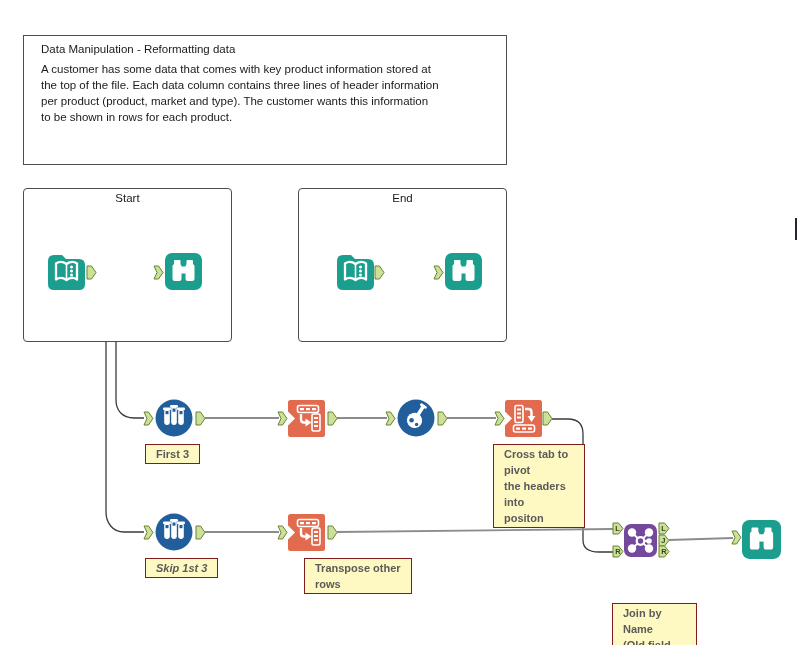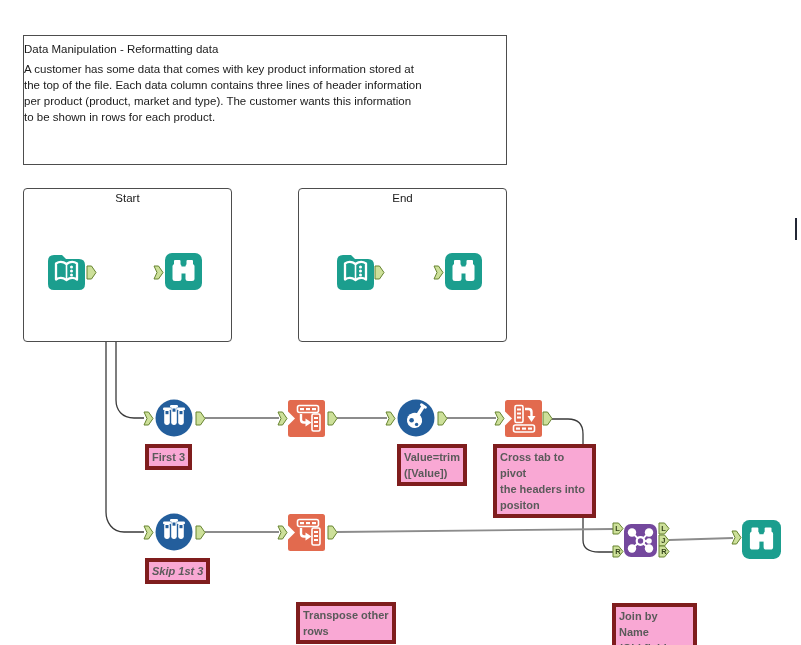--- a/index.html
+++ b/index.html
@@ -5,38 +5,38 @@
   html,body{margin:0;padding:0;background:#fff;}
   #canvas{
     position:relative;width:801px;height:645px;background:#ffffff;overflow:hidden;
     font-family:"Liberation Sans","DejaVu Sans",sans-serif;
   }
   .abs{position:absolute;}
   
   .comment-box{
     left:23px;top:35px;width:484px;height:130px;
     border:1px solid #4d4d4d;background:#fff;box-sizing:border-box;
-    padding:5px 0;color:#1a1a1a;font-size:11.5px;line-height:16px;
+    padding:5px 17px;color:#1a1a1a;font-size:11.5px;line-height:16px;
   }
   .comment-title{white-space:pre-line;}
   .comment-body{white-space:pre-line;margin-top:4px;}
   .tool-container{
     border:1px solid #4d4d4d;border-radius:4px;background:#fff;box-sizing:border-box;
   }
   .container-label{
     position:absolute;top:3px;left:0;width:100%;text-align:center;
     font-size:11.5px;color:#1a1a1a;
   }
   
   .tool{position:absolute;}
   .tool svg{display:block;}
   
   .annotation{
-    position:absolute;background:#f9a8d4;border:4px solid #7f1d1d;box-sizing:border-box;
-    padding:1px 3px;font-size:11px;font-weight:bold;color:#5a5a5a;
+    position:absolute;background:#fef9c3;border:1px solid #7f1d1d;box-sizing:border-box;
+    padding:1px 10px;font-size:11px;font-weight:bold;color:#5a5a5a;
     line-height:16px;white-space:pre-line;
   }
   
   .anchor{position:absolute;overflow:visible;}
   .anchor polygon{fill:#cde09a;stroke:#66832f;stroke-width:1;}
   .anchor text{fill:#33431a;font-size:7.5px;font-weight:bold;font-family:"Liberation Sans",sans-serif;}
   
   #wires{position:absolute;left:0;top:0;z-index:0;}
   .wire{fill:none;stroke:#8c8c8c;stroke-width:1.8;}
   .wire-dark{fill:none;stroke:#3a3a3a;stroke-width:1.3;}
@@ -193,22 +193,20 @@
         <rect x="17.2" y="5.5" width="3.6" height="9.5"></rect>
         <circle cx="19" cy="21.8" r="7.6"></circle>
       </g>
       <circle cx="14.6" cy="21.2" r="2.3" fill="#235e9c"></circle>
       <circle cx="19.6" cy="25.4" r="1.7" fill="#235e9c"></circle>
     </svg>
   </div>
   <svg class="anchor" style="left:438px;top:412px;" width="9" height="13" viewBox="0 0 9 13">
       <polygon points="0,0 4.5,0 9,6.5 4.5,13 0,13"></polygon>
     </svg>
-  <div class="annotation" style="left:397px;top:444px;">Value=trim
-([Value])</div>
 
   <svg class="anchor" style="left:495px;top:412px;" width="9" height="13" viewBox="0 0 9 13">
       <polygon points="0,0 4.5,0 9,6.5 4.5,13 0,13 3,6.5"></polygon>
     </svg>
   <div class="tool" style="left:505px;top:400px;">
     <svg width="37" height="37" viewBox="0 0 37 37">
       <rect width="37" height="37" rx="2.5" fill="#e26a4e"></rect>
       <polygon points="0,11.5 7,18.5 0,25.5" fill="#fff"></polygon>
       <rect x="10" y="5.5" width="8" height="17" rx="1.5" fill="none" stroke="#fff" stroke-width="1.6"></rect>
       <rect x="12" y="8.5" width="4" height="2" fill="#fff"></rect>
@@ -218,21 +216,21 @@
       <polygon points="22.5,16 30.5,16 26.5,22" fill="#fff"></polygon>
       <rect x="8.5" y="25" width="21" height="7" rx="2" fill="none" stroke="#fff" stroke-width="1.6"></rect>
       <rect x="11" y="27.5" width="4" height="2.2" fill="#fff"></rect>
         <rect x="17" y="27.5" width="4" height="2.2" fill="#fff"></rect>
         <rect x="23" y="27.5" width="4" height="2.2" fill="#fff"></rect>
     </svg>
   </div>
   <svg class="anchor" style="left:543px;top:412px;" width="9" height="13" viewBox="0 0 9 13">
       <polygon points="0,0 4.5,0 9,6.5 4.5,13 0,13"></polygon>
     </svg>
-  <div class="annotation" style="left:493px;top:444px;width:103px;">Cross tab to pivot
+  <div class="annotation" style="left:493px;top:444px;width:92px;">Cross tab to pivot
 the headers into
 positon</div>
 
   <svg class="anchor" style="left:144px;top:526px;" width="9" height="13" viewBox="0 0 9 13">
       <polygon points="0,0 4.5,0 9,6.5 4.5,13 0,13 3,6.5"></polygon>
     </svg>
   <div class="tool" style="left:155px;top:513px;">
     <svg width="38" height="38" viewBox="0 0 38 38">
       <circle cx="19" cy="19" r="18.5" fill="#235e9c"></circle>
       <g fill="#fff">
@@ -270,21 +268,21 @@
       <polygon points="17.5,18.5 23.5,22.5 17.5,26.5" fill="#fff"></polygon>
       <rect x="24" y="14" width="8" height="17" rx="1.5" fill="none" stroke="#fff" stroke-width="1.6"></rect>
       <rect x="26" y="17" width="4" height="2" fill="#fff"></rect>
         <rect x="26" y="21" width="4" height="2" fill="#fff"></rect>
         <rect x="26" y="25" width="4" height="2" fill="#fff"></rect>
     </svg>
   </div>
   <svg class="anchor" style="left:328px;top:526px;" width="9" height="13" viewBox="0 0 9 13">
       <polygon points="0,0 4.5,0 9,6.5 4.5,13 0,13"></polygon>
     </svg>
-  <div class="annotation" style="left:296px;top:558px;margin-top:44px;">Transpose other
+  <div class="annotation" style="left:304px;top:558px;">Transpose other
 rows</div>
 
   <svg class="anchor" style="left:613px;top:523px;" width="10" height="11" viewBox="0 0 10 11">
     <polygon points="0,0 5.5,0 10,5.5 5.5,11 0,11"></polygon>
     <text x="2.2" y="8.3">L</text>
   </svg>
   <svg class="anchor" style="left:613px;top:546px;" width="10" height="11" viewBox="0 0 10 11">
     <polygon points="0,0 5.5,0 10,5.5 5.5,11 0,11"></polygon>
     <text x="2.2" y="8.3">R</text>
   </svg>

